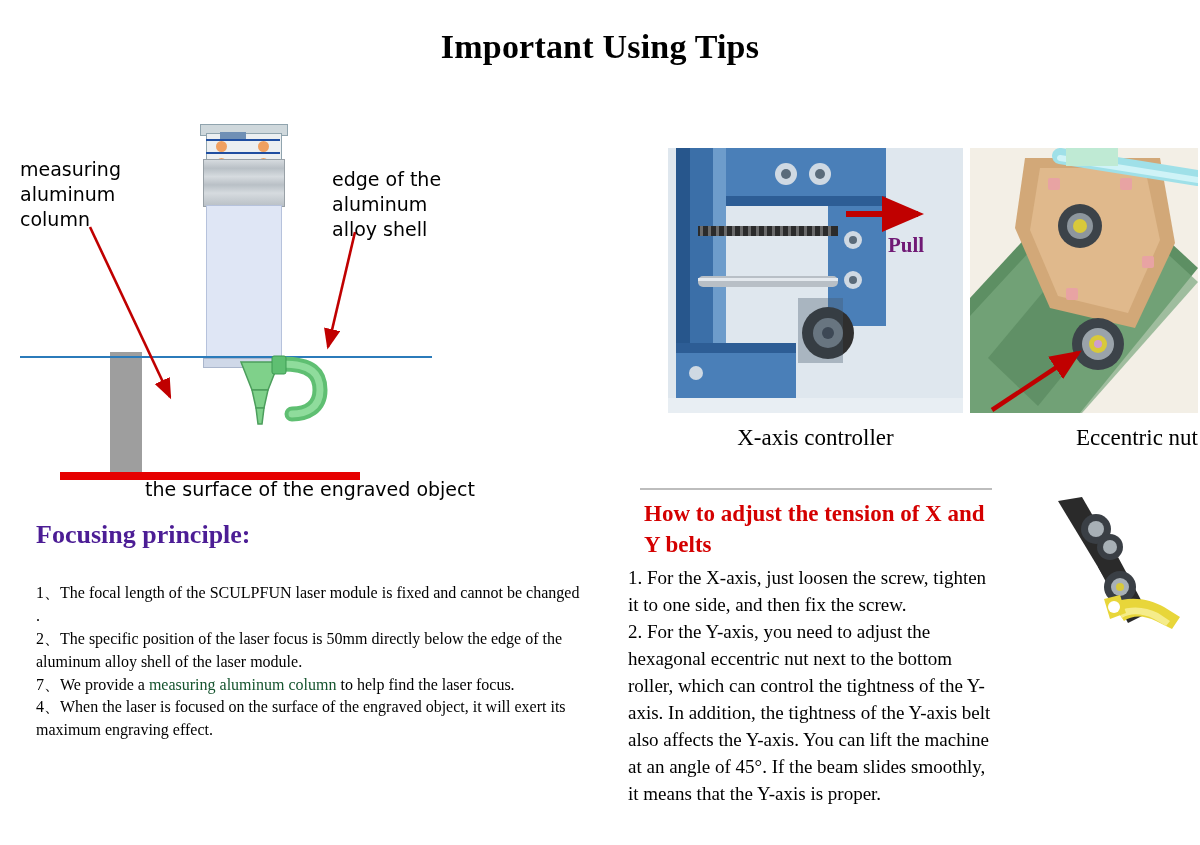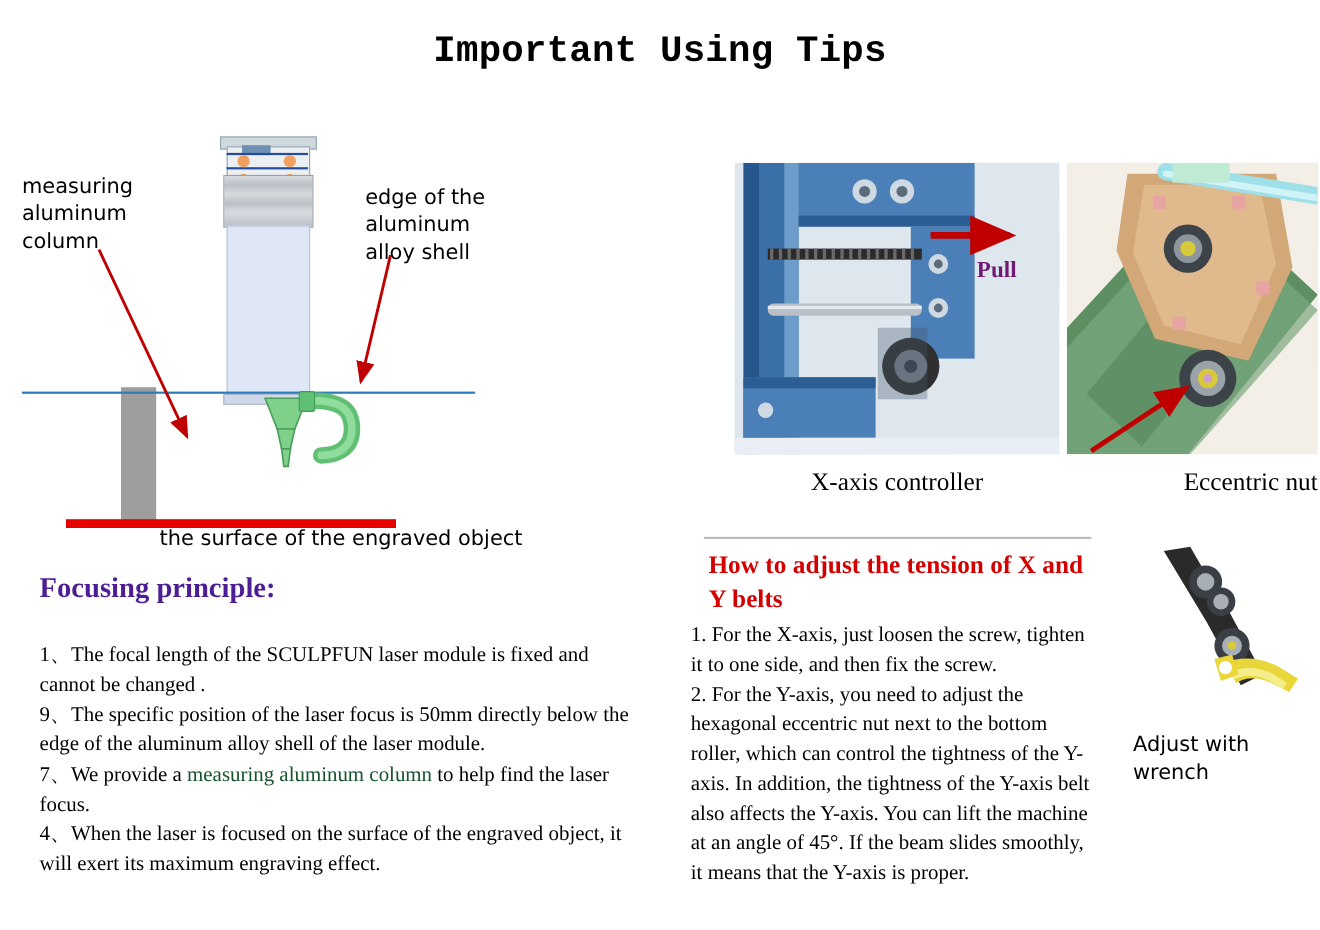--- a/index.html
+++ b/index.html
@@ -21,21 +21,21 @@
   .abs { position: absolute; }
 
   
   #title {
     top: 28px;
     left: 0;
     width: 1200px;
     text-align: center;
     font-size: 34px;
     font-weight: bold;
-    font-family: Liberation Mono, monospace;
+    font-family: Liberation Serif, serif;
     letter-spacing: 0.2px;
   }
 
   
   #left-diagram {
     top: 112px;
     left: 20px;
     width: 580px;
     height: 400px;
   }
@@ -106,21 +106,21 @@
   #focusing-heading {
     top: 520px; left: 36px;
     font-family: "Liberation Serif", serif;
     font-weight: bold;
     font-size: 26px;
     color: #4c1d95;
   }
   #focusing-body {
     top: 582px; left: 36px; width: 545px;
     font-family: "Liberation Serif", serif;
-    font-size: 19px;
+    font-size: 16px;
     line-height: 1.43;
   }
   .hl-red { color: #14532d; }
 
   
   #photo-x {
     top: 148px; left: 668px; width: 295px; height: 265px;
     background: linear-gradient(150deg,#e8eef5 0%, #cfdce9 30%, #b9cde0 60%, #e3ebf2 100%);
     overflow: hidden;
   }
@@ -232,21 +232,21 @@
 
     <div class="abs callout-text" style="left:0px; top:45px; width:130px;">measuring<br>aluminum<br>column</div>
     <div class="abs callout-text" style="left:312px; top:55px; width:170px;">edge of the<br>aluminum<br>alloy shell</div>
   </div>
 
   <div id="caption-surface" class="abs">the surface of the engraved object</div>
 
   <div id="focusing-heading" class="abs">Focusing principle:</div>
   <div id="focusing-body" class="abs">
     <div>1、The focal length of the SCULPFUN laser module is fixed and cannot be changed .</div>
-    <div>9、The specific position of the laser focus is 50mm directly below the edge of the aluminum alloy shell of the laser module.</div>
+    <div>2、The specific position of the laser focus is 50mm directly below the edge of the aluminum alloy shell of the laser module.</div>
     <div><span>7、We provide a </span><span class="hl-red">measuring aluminum column</span><span> to help find the laser focus.</span></div>
     <div>4、When the laser is focused on the surface of the engraved object, it will exert its maximum engraving effect.</div>
   </div>
 
   <div id="photo-x" class="abs">
     <svg class="abs photo-svg" viewBox="0 0 295 265" preserveAspectRatio="none">
       <rect x="0" y="0" width="295" height="265" fill="#dfe7ee"></rect>
 
       <rect x="8" y="0" width="50" height="265" fill="#3b6fa8"></rect>
       <rect x="8" y="0" width="14" height="265" fill="#27568c"></rect>
@@ -373,15 +373,14 @@
       <circle cx="80" cy="92" r="16" fill="#3a3f45"></circle>
       <circle cx="80" cy="92" r="9" fill="#a8b0b6"></circle>
       <circle cx="80" cy="92" r="4" fill="#d8c93a"></circle>
 
       <path d="M72,108 C90,100 110,104 124,112 L140,122 L132,134 L116,126 C104,120 92,120 84,126 z" fill="#e8d63a"></path>
       <path d="M78,116 C92,110 106,112 118,118 L130,126 L126,131 L114,124 C102,118 90,118 82,123 z" fill="#f5ec8a"></path>
       <path d="M64,104 L80,100 L86,118 L70,124 z" fill="#e8d63a"></path>
       <circle cx="74" cy="112" r="6" fill="#ffffff"></circle>
     </svg>
   </div>
-  <div id="wrench-caption" class="abs">Adjust with wrench</div>
 
 </div>
 
 </body></html>

